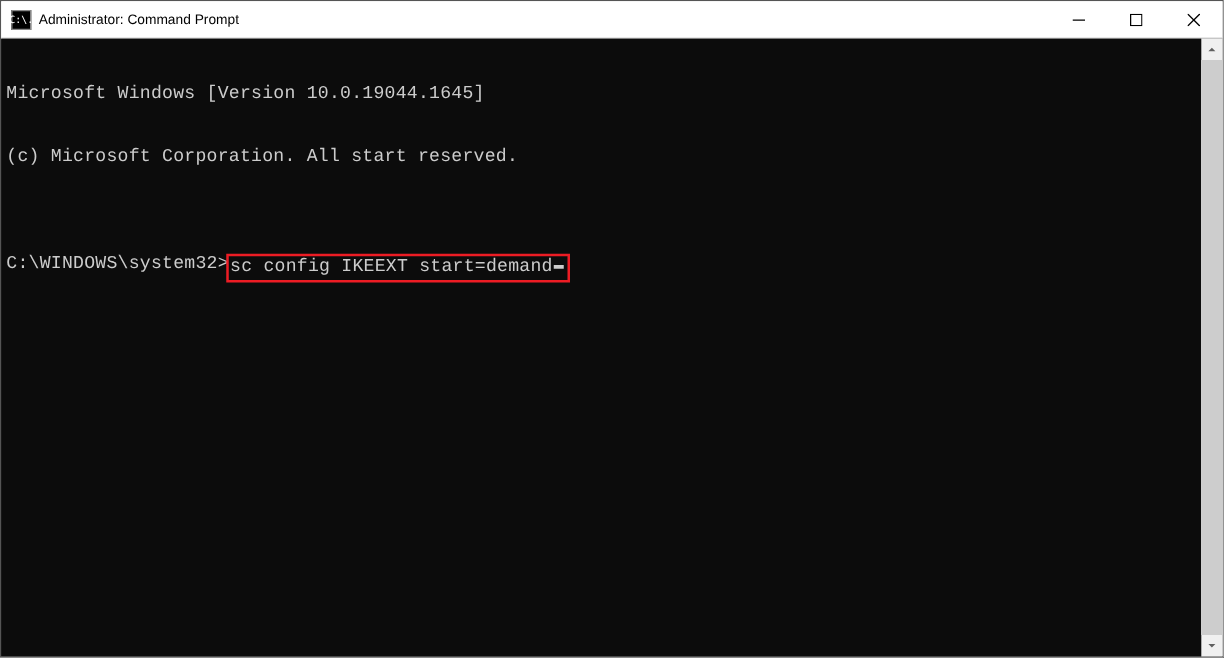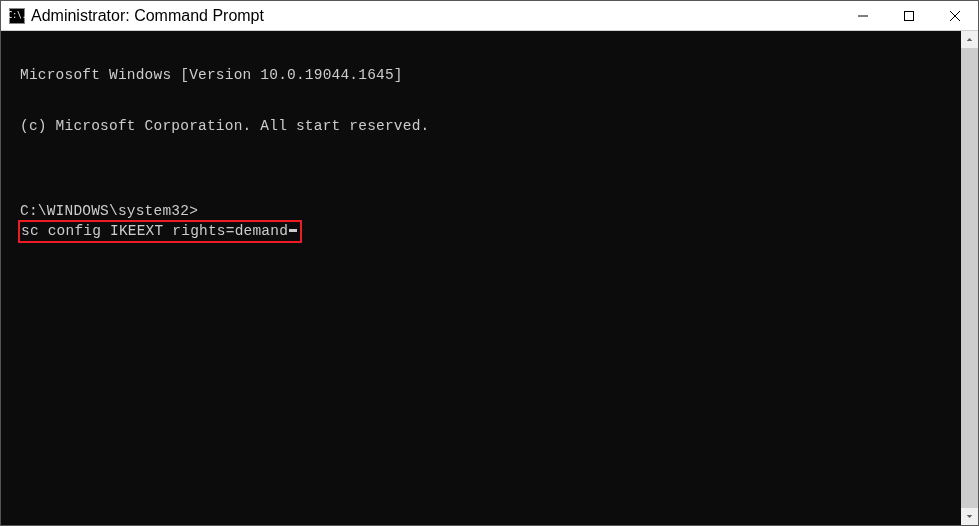--- a/index.html
+++ b/index.html
@@ -40,21 +40,21 @@
       align-items: center;
       justify-content: center;
       font-family: Consolas, monospace;
       color: #fff;
       font-size: 8px;
       letter-spacing: 0;
       line-height: 1;
       border: 1px solid #888;
     }
     .titlebar-title {
-      font-size: 16px;
+      font-size: 11px;
       color: #000;
       flex: 1;
     }
     .titlebar-controls {
       display: flex;
       height: 100%;
     }
     .titlebar-btn {
       width: 46px;
       height: 100%;
@@ -78,32 +78,31 @@
       position: relative;
       background: #0c0c0c;
     }
     .terminal {
       flex: 1;
       background: #0c0c0c;
       color: #cccccc;
       font-family: Consolas, "Courier New", monospace;
       font-size: 14.5px;
       line-height: 17px;
-      padding: 2px 19px;
+      padding: 2px 4px;
       white-space: pre;
       letter-spacing: 0.2px;
       position: relative;
     }
     .terminal .line {
       display: block;
     }
     .prompt-line {
       display: flex;
       align-items: flex-start;
-      flex-direction: column;
     }
     .highlight-box {
       border: 2px solid #ed1c24;
       padding: 2px 3px 2px 1px;
       margin-left: -2px;
       display: inline-flex;
       align-items: center;
       line-height: 1;
     }
     .cursor {
@@ -174,21 +173,21 @@
           </svg>
       </button>
     </div>
   </div>
   <div class="content-area">
     <div class="terminal">
       <span class="line">Microsoft Windows [Version 10.0.19044.1645]</span>
       <span class="line">(c) Microsoft Corporation. All start reserved.</span>
       <span class="line"></span>
       <div class="prompt-line">
-        <span>C:\WINDOWS\system32&gt;</span><span class="highlight-box"><span>sc config IKEEXT rights=demand</span><span class="cursor"></span></span>
+        <span>C:\WINDOWS\system32&gt;</span><span class="highlight-box"><span>sc config IKEEXT start=demand</span><span class="cursor"></span></span>
       </div>
     </div>
     <div class="scrollbar">
       <div class="scroll-arrow">
         <svg viewBox="0 0 10 10">
             <path d="M1 7 L5 3 L9 7 Z"></path>
           </svg>
       </div>
       <div class="scroll-track">
         <div class="scroll-thumb"></div>

